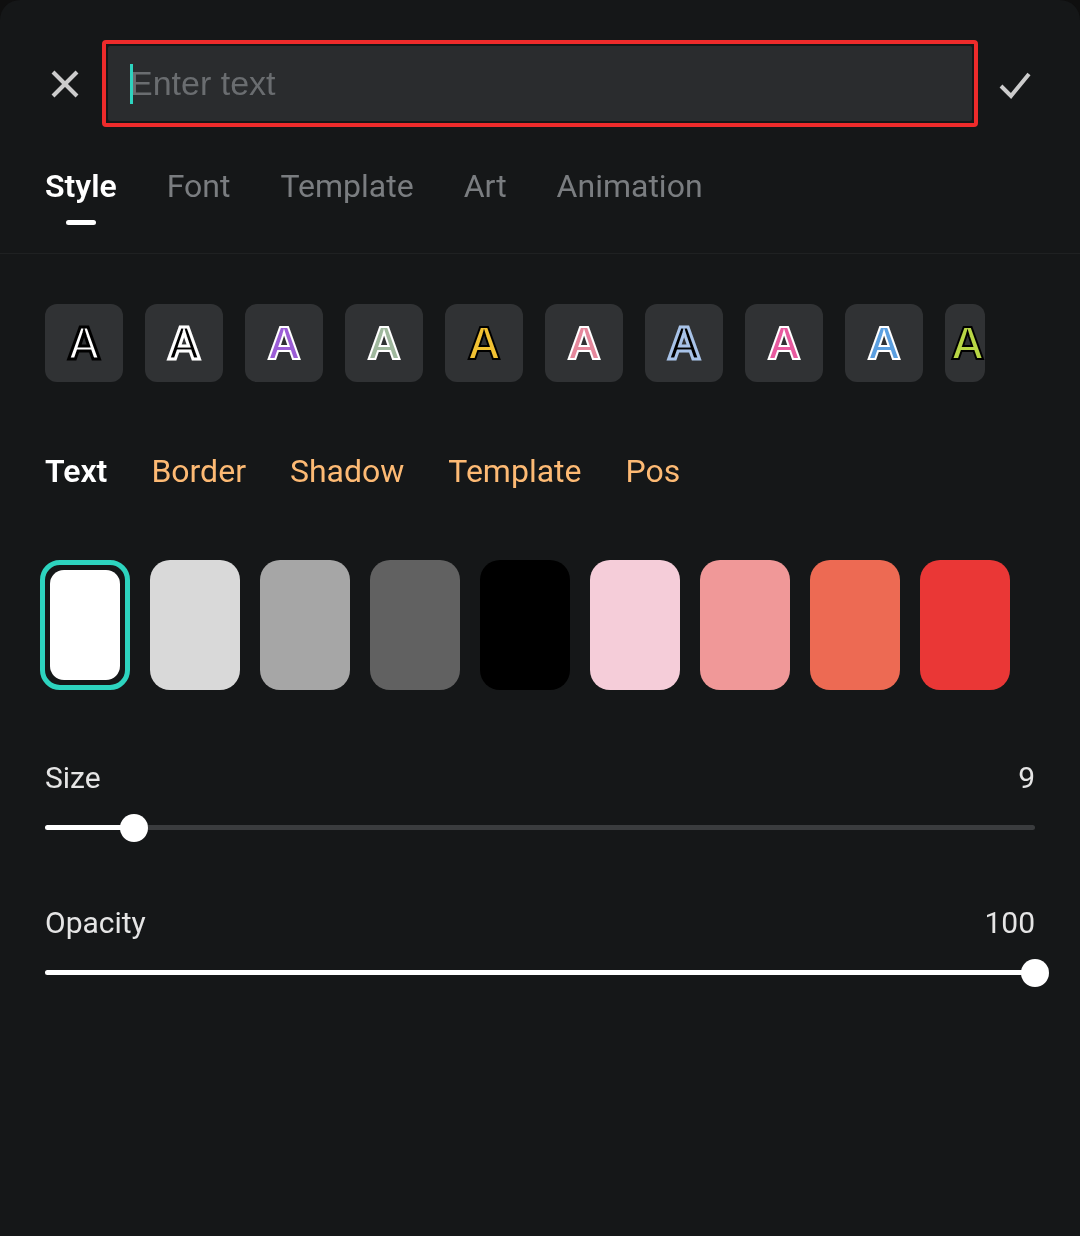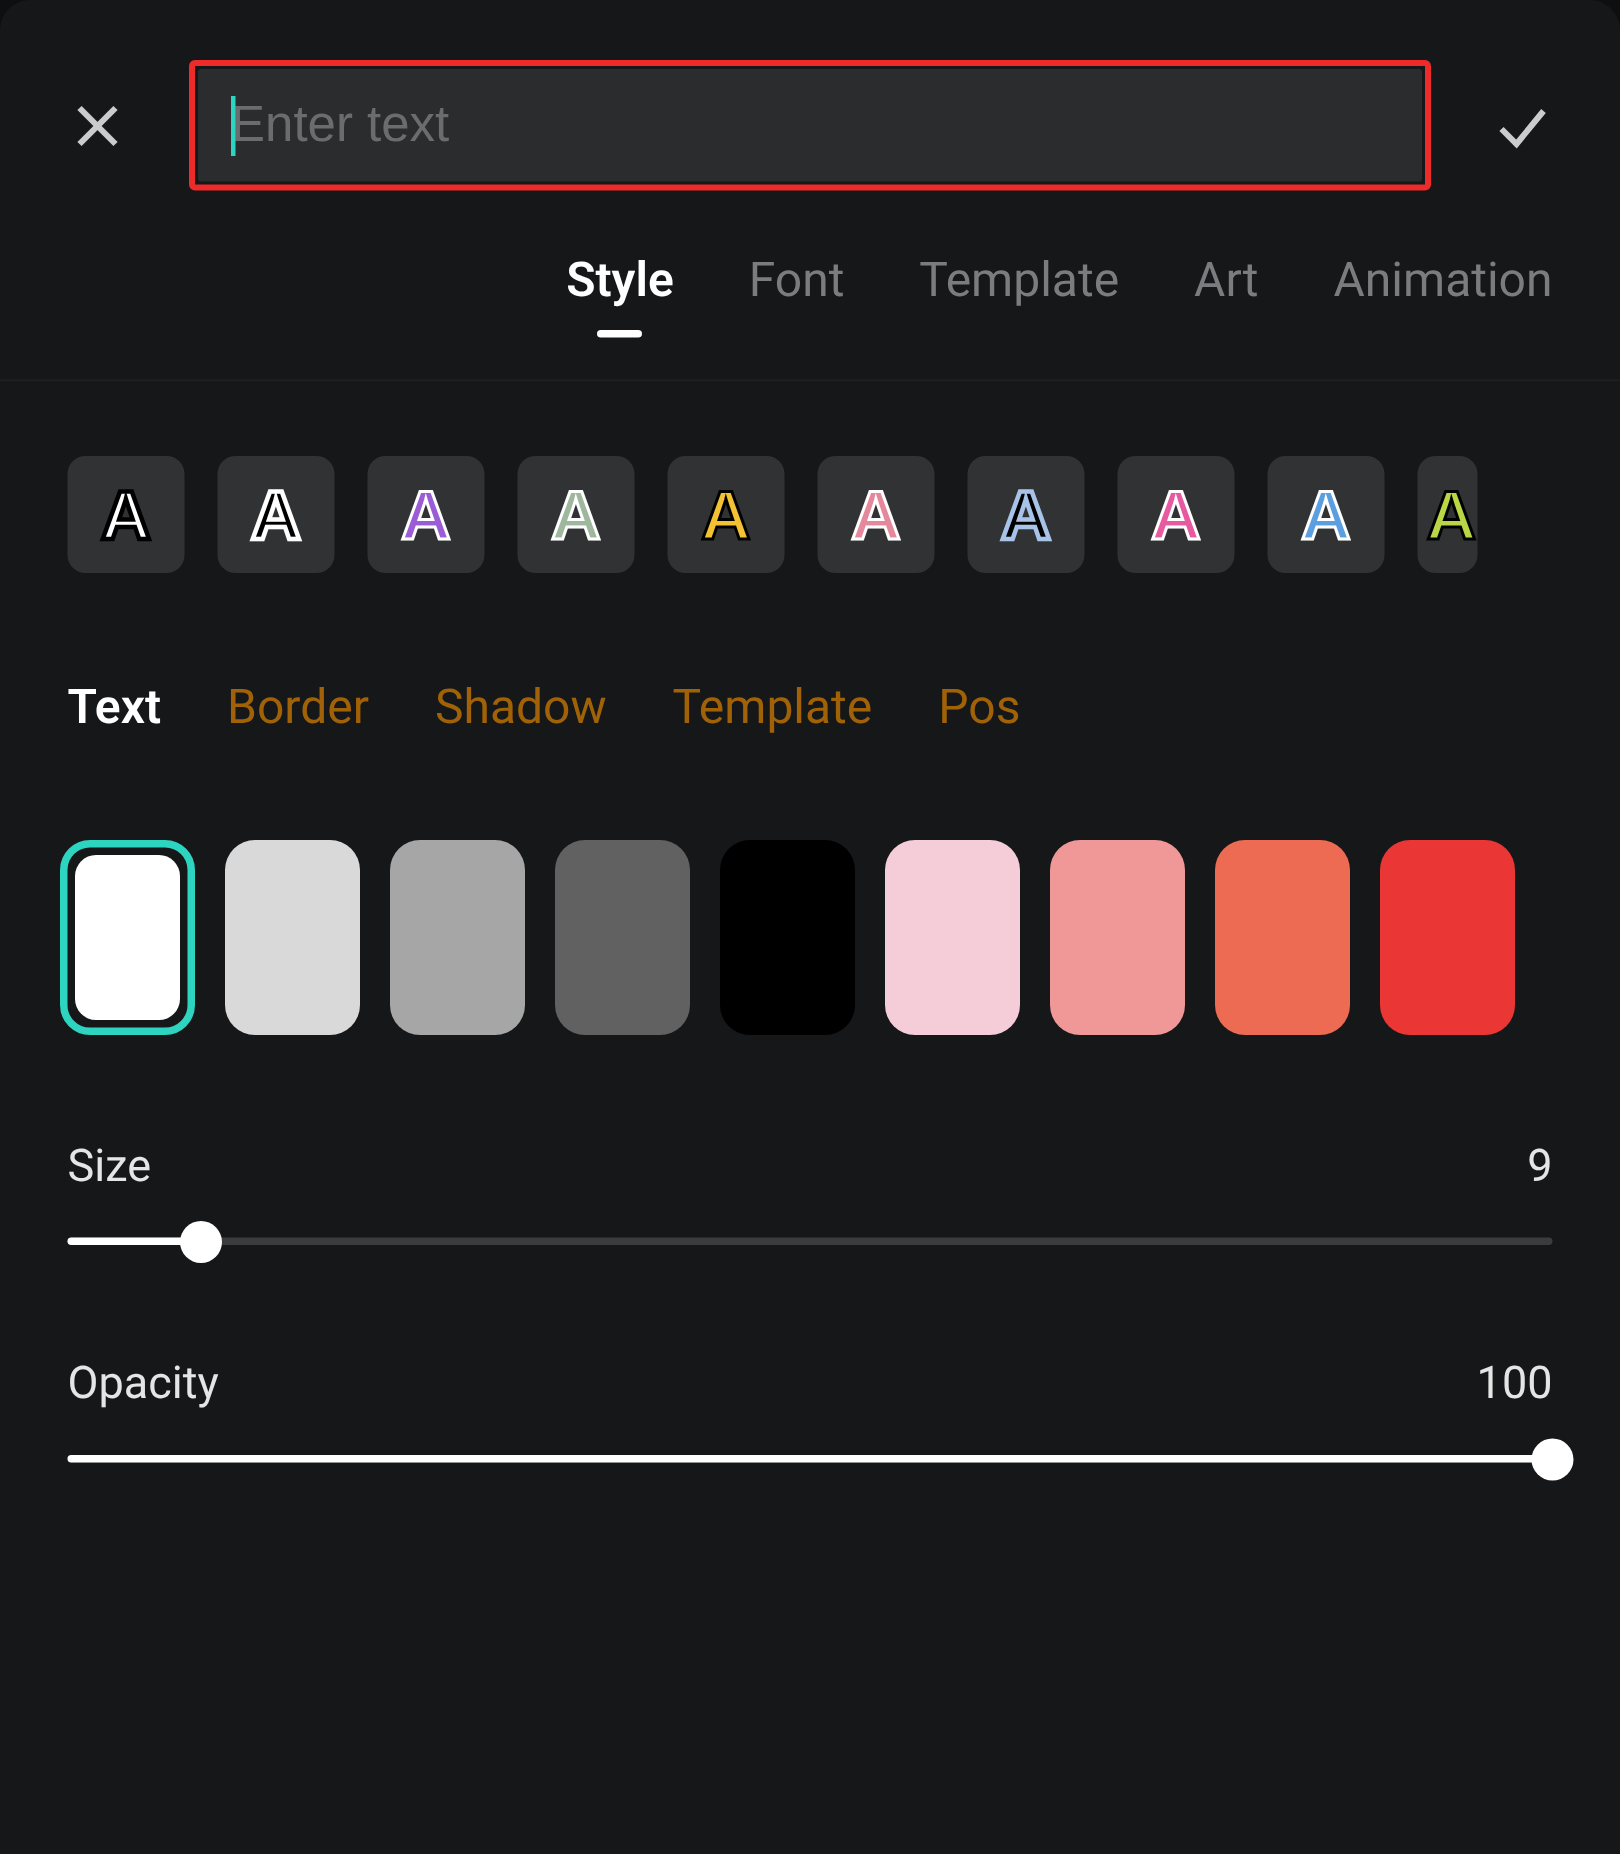--- a/index.html
+++ b/index.html
@@ -14,21 +14,21 @@
     .panel {
       background: #151718;
       border-radius: 20px 20px 0 0;
       padding: 40px 0 0 0;
       height: 100%;
     }
     .header {
       display: flex;
       align-items: center;
       padding: 0 40px 40px 40px;
-      gap: 36px;
+      gap: 12px;
     }
     .close-btn, .confirm-btn {
       width: 50px;
       height: 50px;
       display: flex;
       align-items: center;
       justify-content: center;
       cursor: pointer;
       flex-shrink: 0;
     }
@@ -67,21 +67,20 @@
     }
     .input-inner .cursor-indicator {
       top: 18px;
       left: 22px;
     }
     .tabs {
       display: flex;
       gap: 50px;
       padding: 0 45px 30px 45px;
       border-bottom: 1px solid #1f2122;
-      justify-content: flex-end;
     }
     .tab {
       font-size: 32px;
       color: #7a7d80;
       cursor: pointer;
       padding-bottom: 18px;
       position: relative;
     }
     .tab.active { color: #fff; font-weight: 600; }
     .tab.active::after {
@@ -118,21 +117,21 @@
       font-family: Arial, sans-serif;
     }
     .sub-tabs {
       display: flex;
       gap: 44px;
       padding: 20px 45px 40px 45px;
       overflow-x: hidden;
     }
     .sub-tab {
       font-size: 32px;
-      color: #a16207;
+      color: #fdba74;
       cursor: pointer;
       white-space: nowrap;
     }
     .sub-tab.active { color: #fff; font-weight: 600; }
     .color-swatches {
       display: flex;
       gap: 20px;
       padding: 30px 40px 40px 40px;
       overflow-x: hidden;
     }

